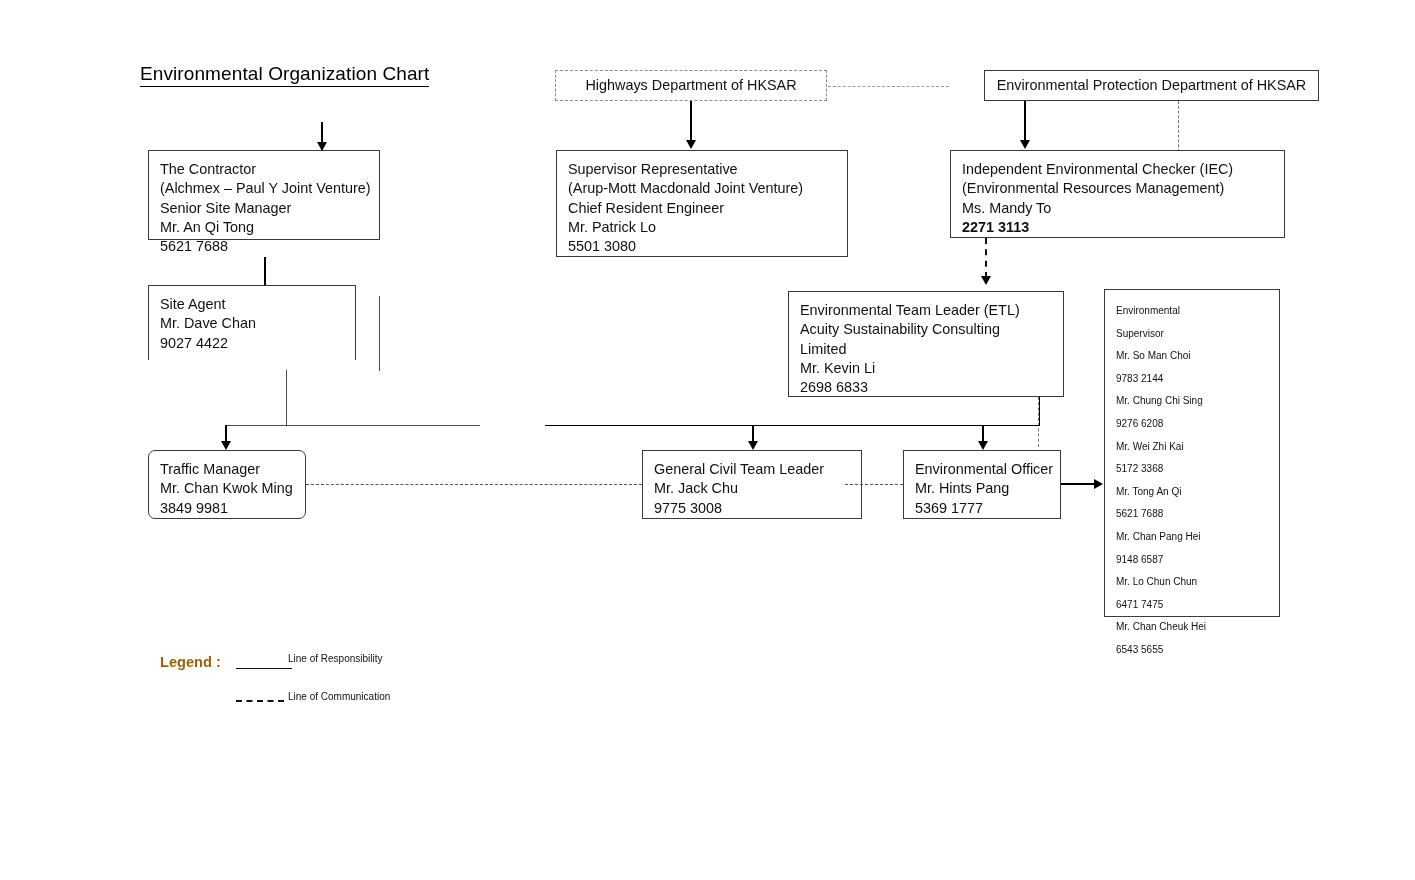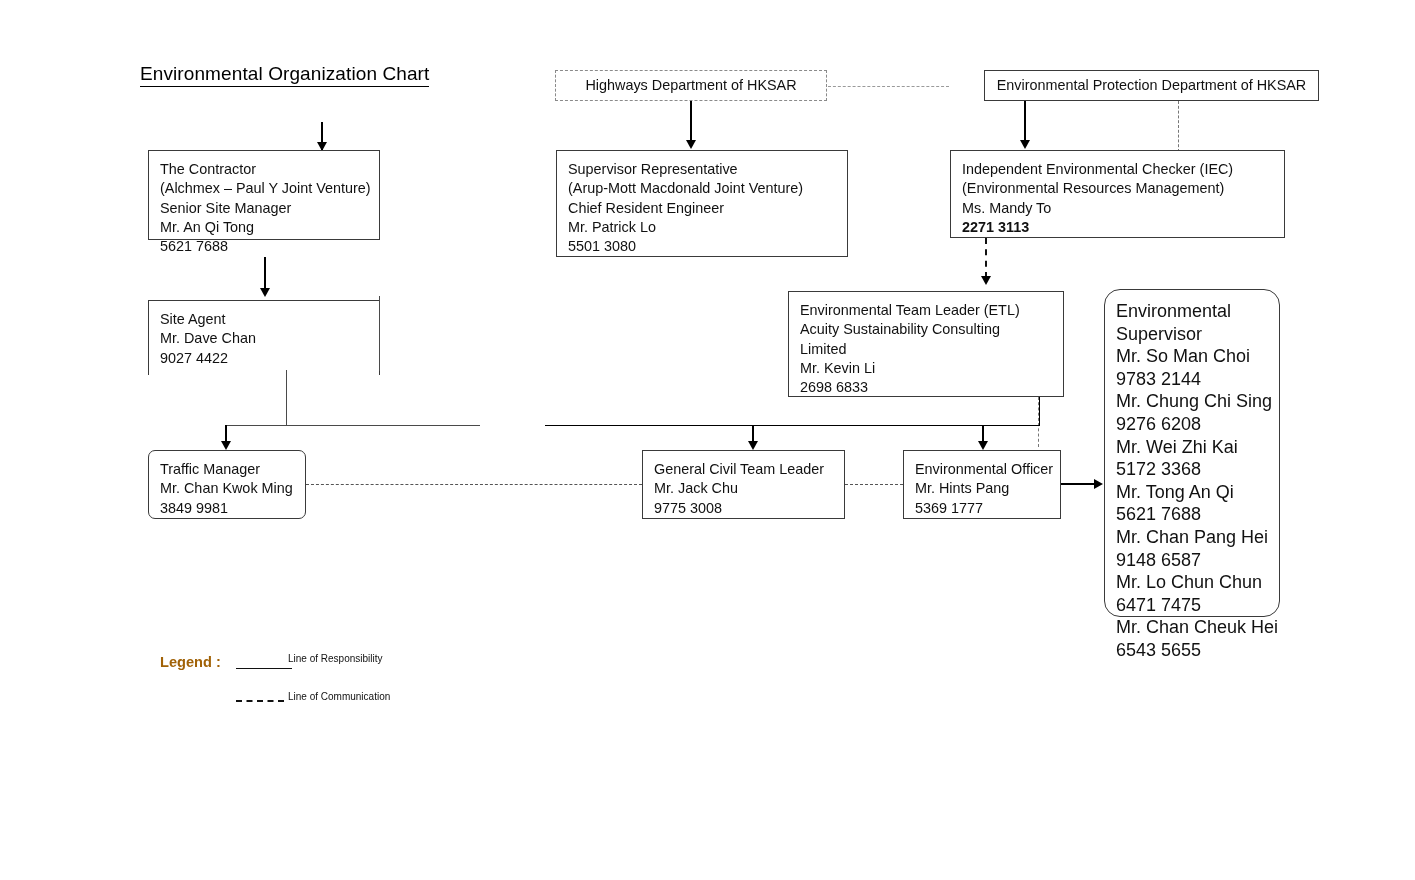--- a/index.html
+++ b/index.html
@@ -53,22 +53,21 @@
     text-align: center;
     white-space: nowrap;
   }
   .node .ln { display: block; }
   .node .ln.bold { font-weight: bold; }
 
   
   .node.supervisor {
     padding-top: 10px;
     line-height: 22.6px;
-    font-size: 18px;
-    border-radius: 16px;
+    font-size: 10px;
   }
 
   
   .ln-v, .ln-h {
     position: absolute;
     background: #000;
   }
   .ln-v { width: 1.4px; }
   .ln-h { height: 1.4px; }
   .ln-v.thick { width: 2.2px; }
@@ -185,21 +184,21 @@
   <div class="node" style="left:950px; top:150px; width:335px; height:88px;">
     <span class="ln">Independent Environmental Checker (IEC)</span>
     <span class="ln">(Environmental Resources Management)</span>
     <span class="ln">Ms. Mandy To</span>
     <span class="ln bold">2271 3113</span>
   </div>
 
   <div class="ln-v thick" style="left:264px; top:257px; height:37px;"></div>
   <div class="arrow-down" style="left:259.6px; top:288px;"></div>
 
-  <div class="node open-bottom" style="left:148px; top:300px; width:232px; height:75px;">
+  <div class="node open-bottom" style="left:148px; top:285px; width:208px; height:75px;">
     <span class="ln">Site Agent</span>
     <span class="ln">Mr. Dave Chan</span>
     <span class="ln">9027 4422</span>
   </div>
 
   <div class="ln-v thin" style="left:378.6px; top:296px; height:75px;"></div>
 
   <div class="ln-v thin" style="left:286px; top:370px; height:56px;"></div>
 
   <div class="ln-h thin" style="left:225px; top:425px; width:255px;"></div>
@@ -229,21 +228,21 @@
 
   <div class="ln-v thick" style="left:982px; top:425px; height:22px;"></div>
   <div class="arrow-down" style="left:977.6px; top:441px;"></div>
 
   <div class="node" style="left:148px; top:450px; width:158px; height:69px;border-radius:7px;">
     <span class="ln">Traffic Manager</span>
     <span class="ln">Mr. Chan Kwok Ming</span>
     <span class="ln">3849 9981</span>
   </div>
 
-  <div class="node" style="left:642px; top:450px; width:203px; height:69px;">
+  <div class="node" style="left:642px; top:450px; width:220px; height:69px;">
     <span class="ln">General Civil Team Leader</span>
     <span class="ln">Mr. Jack Chu</span>
     <span class="ln">9775 3008</span>
   </div>
 
   <div class="node" style="left:903px; top:450px; width:158px; height:69px;">
     <span class="ln">Environmental Officer</span>
     <span class="ln">Mr. Hints Pang</span>
     <span class="ln">5369 1777</span>
   </div>

